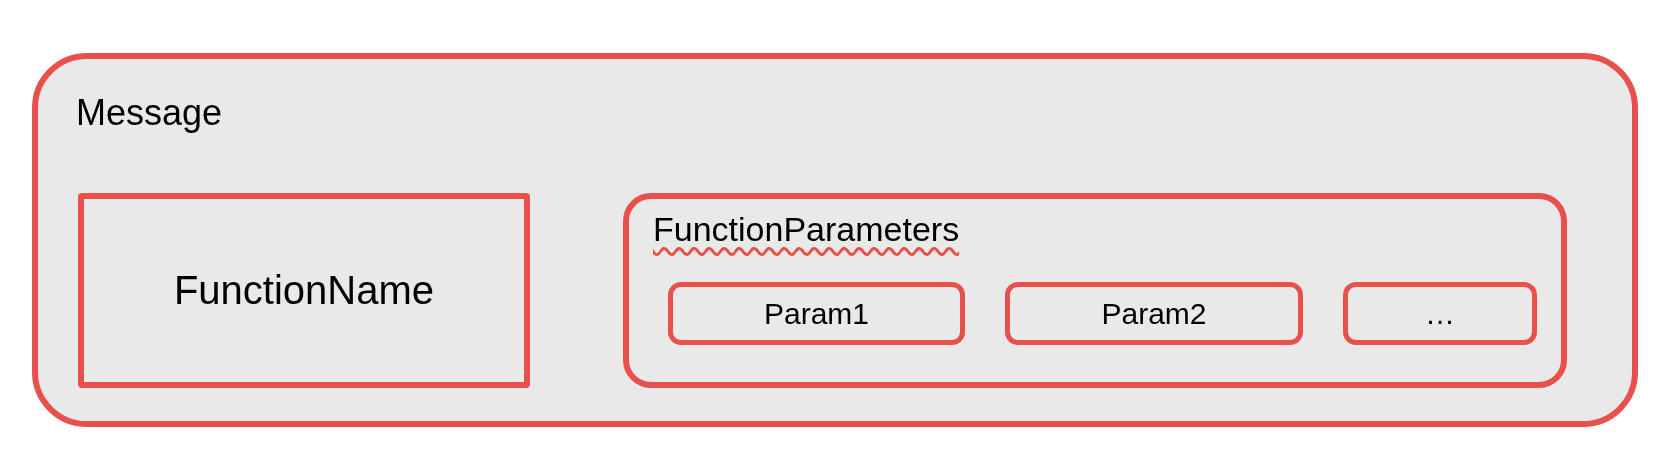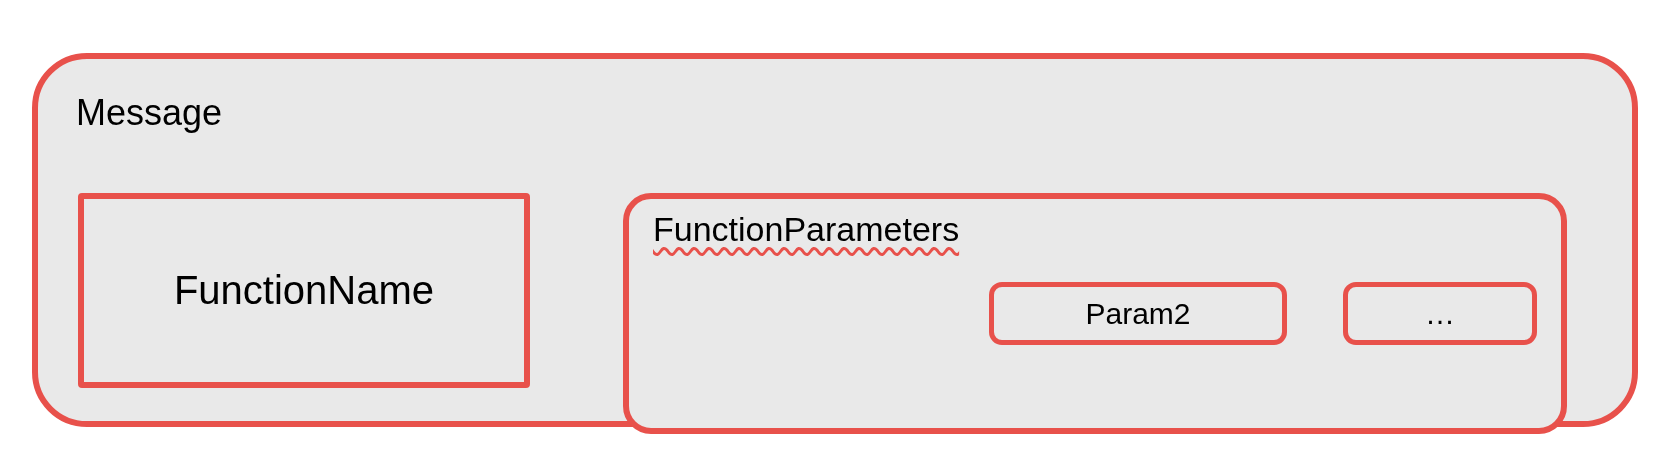--- a/index.html
+++ b/index.html
@@ -47,21 +47,21 @@
     align-items: center;
     justify-content: center;
   }
   .function-name-label {
     font-size: 40px;
     white-space: nowrap;
   }
   .function-params-box {
     position: absolute;
     left: 585px; top: 134px;
-    width: 944px; height: 241px;
+    width: 944px; height: 195px;
     border: 6px solid var(--accent-red);
     border-radius: 28px;
     background: var(--box-fill);
   }
   .function-params-label {
     position: absolute;
     left: 24px; top: 10px;
     font-size: 34px;
     line-height: 1.2;
     white-space: nowrap;
@@ -76,38 +76,41 @@
     border: 5px solid var(--accent-red);
     border-radius: 13px;
     background: var(--box-fill);
     display: flex;
     align-items: center;
     justify-content: center;
     font-size: 30px;
     white-space: nowrap;
   }
   .param-box.p1 { left: 39px;  width: 297px; }
-  .param-box.p2 { left: 360px; width: 298px; }
+  .param-box.p2 { left: 376px; width: 298px; }
   .param-box.p3 { left: 714px; width: 194px; }
 </style>
 </head>
 <body>
 
 <div class="canvas">
   <div class="message-box">
 
     <div class="message-label">Message</div>
 
     <div class="function-name-box">
       <span class="function-name-label">FunctionName</span>
     </div>
 
     <div class="function-params-box">
       <div class="function-params-label">FunctionParameters</div>
 
+      <div class="param-box p1">
+        <span>Param1</span>
+      </div>
 
       <div class="param-box p2">
         <span>Param2</span>
       </div>
 
       <div class="param-box p3">
         <span>…</span>
       </div>
     </div>
 

